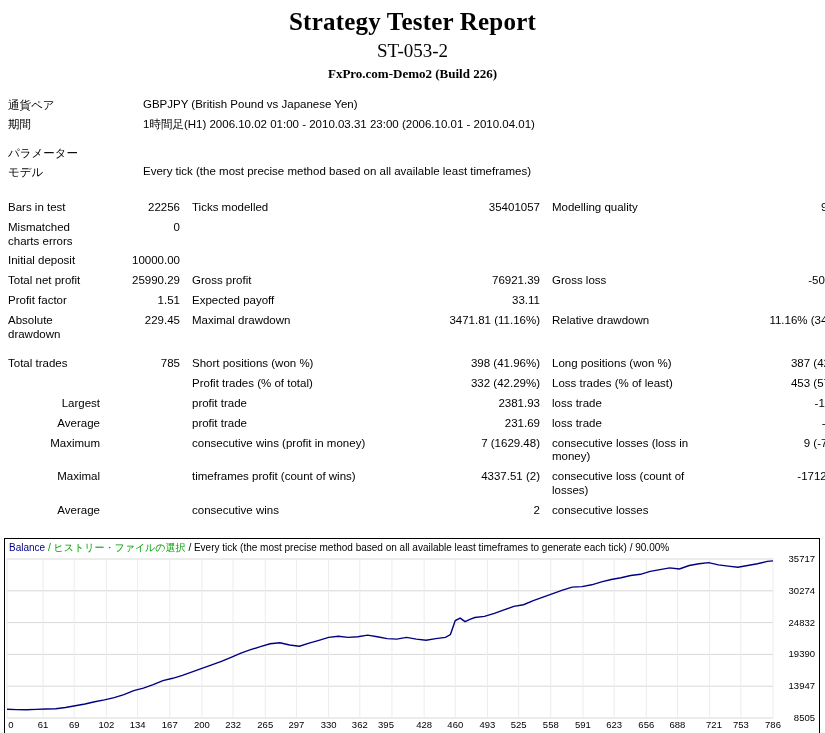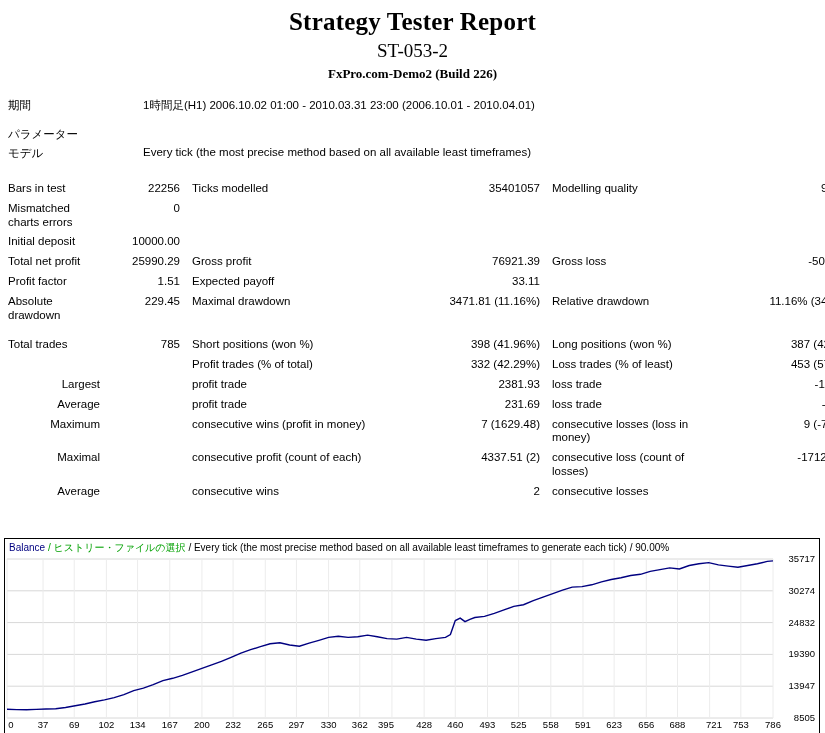--- a/index.html
+++ b/index.html
@@ -155,20 +155,24 @@
 <body>
 
 <div class="page">
 
   <div class="report-title">Strategy Tester Report</div>
   <div class="report-subtitle">ST-053-2</div>
   <div class="report-broker">FxPro.com-Demo2 (Build 226)</div>
 
   <table class="info-table">
     <tbody>
+        <tr>
+      <td class="info-label">通貨ペア</td>
+      <td class="info-value">GBPJPY (British Pound vs Japanese Yen)</td>
+    </tr>
     <tr>
       <td class="info-label">期間</td>
       <td class="info-value">1時間足(H1) 2006.10.02 01:00 - 2010.03.31 23:00 (2006.10.01 - 2010.04.01)</td>
     </tr>
     <tr>
       <td class="info-label params-label">パラメーター</td>
       <td class="info-value params-label"></td>
     </tr>
     <tr>
       <td class="info-label">モデル</td>
@@ -266,21 +270,21 @@
       <td class="c-label" style="text-align:right;padding-right:8px;">Maximum</td>
       <td class="c-val1"></td>
       <td class="c-mid">consecutive wins (profit in money)</td>
       <td class="c-val2">7 (1629.48)</td>
       <td class="c-right">consecutive losses (loss in money)</td>
       <td class="c-val3">9 (-761.83)</td>
     </tr>
     <tr>
       <td class="c-label" style="text-align:right;padding-right:8px;">Maximal</td>
       <td class="c-val1"></td>
-      <td class="c-mid">consecutive profit (count of each)</td>
+      <td class="c-mid">timeframes profit (count of wins)</td>
       <td class="c-val2">4337.51 (2)</td>
       <td class="c-right">consecutive loss (count of losses)</td>
       <td class="c-val3">-1712.18 (5)</td>
     </tr>
     <tr>
       <td class="c-label" style="text-align:right;padding-right:8px;">Average</td>
       <td class="c-val1"></td>
       <td class="c-mid">consecutive wins</td>
       <td class="c-val2">2</td>
       <td class="c-right">consecutive losses</td>
@@ -334,21 +338,21 @@
     <div class="y-labels" id="y-labels">
         <div class="y-lab" style="top: -1px;">35717</div>
         <div class="y-lab" style="top: 30.8035px;">30274</div>
         <div class="y-lab" style="top: 62.6012px;">24832</div>
         <div class="y-lab" style="top: 94.3988px;">19390</div>
         <div class="y-lab" style="top: 126.202px;">13947</div>
         <div class="y-lab" style="top: 158px; margin-left: 31px;">8505</div>
       </div>
     <div class="x-labels" id="x-labels">
         <div class="x-lab" style="left: 6px;">0</div>
-        <div class="x-lab" style="left: 38.0585px;">37</div>
+        <div class="x-lab" style="left: 38.0585px;">61</div>
         <div class="x-lab" style="left: 69.2443px;">69</div>
         <div class="x-lab" style="left: 101.405px;">102</div>
         <div class="x-lab" style="left: 132.59px;">134</div>
         <div class="x-lab" style="left: 164.751px;">167</div>
         <div class="x-lab" style="left: 196.911px;">200</div>
         <div class="x-lab" style="left: 228.097px;">232</div>
         <div class="x-lab" style="left: 260.257px;">265</div>
         <div class="x-lab" style="left: 291.443px;">297</div>
         <div class="x-lab" style="left: 323.603px;">330</div>
         <div class="x-lab" style="left: 354.789px;">362</div>

